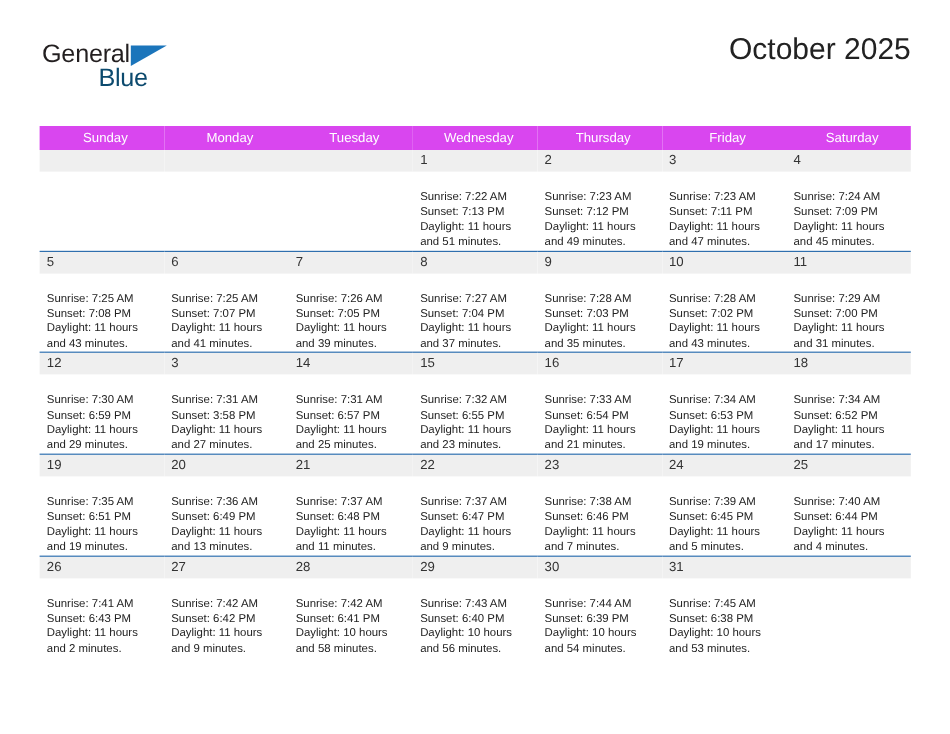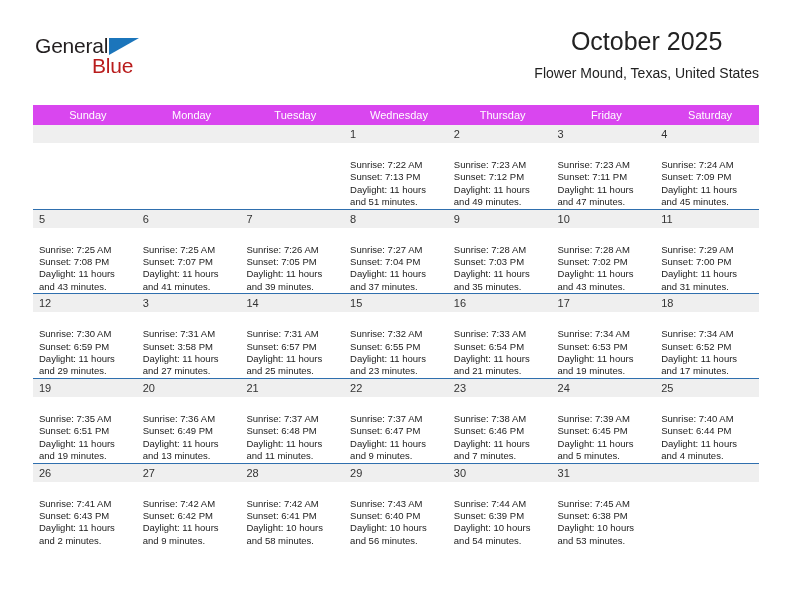--- a/index.html
+++ b/index.html
@@ -48,24 +48,24 @@
     position: absolute;
     left: 76px;
     top: 4px;
     width: 0;
     height: 0;
     border-left: 30px solid #1b75bb;
     border-bottom: 17px solid transparent;
   }
   .logo-blue {
     position: absolute;
-    left: 59px;
+    left: 49px;
     top: 20px;
     font-size: 21px;
-    color: #b91c1c;
+    color: #0c4a6e;
     letter-spacing: -0.2px;
   }
   .title-block {
     position: absolute;
     right: 0px;
     top: 0px;
     text-align: center;
   }
   .cal-title {
     font-size: 25px;
@@ -141,21 +141,20 @@
   <div class="header">
 
     <div class="logo">
       <span class="logo-general">General</span>
       <span class="logo-tri"></span>
       <span class="logo-blue">Blue</span>
     </div>
 
     <div class="title-block">
       <div class="cal-title">October 2025</div>
-      <div class="cal-subtitle">Flower Mound, Texas, United States</div>
     </div>
 
   </div>
 
   <table class="calendar">
     <thead>
       <tr>
         <th>Sunday</th>
         <th>Monday</th>
         <th>Tuesday</th>

